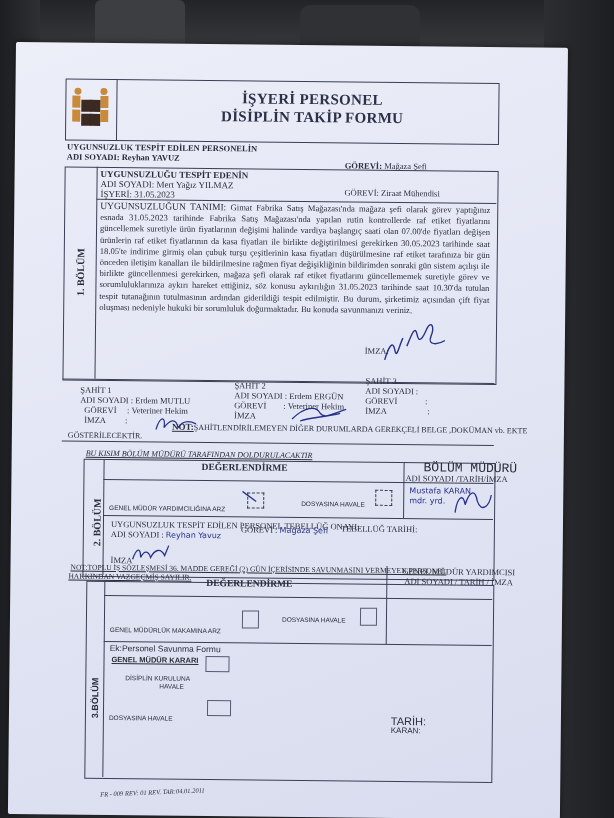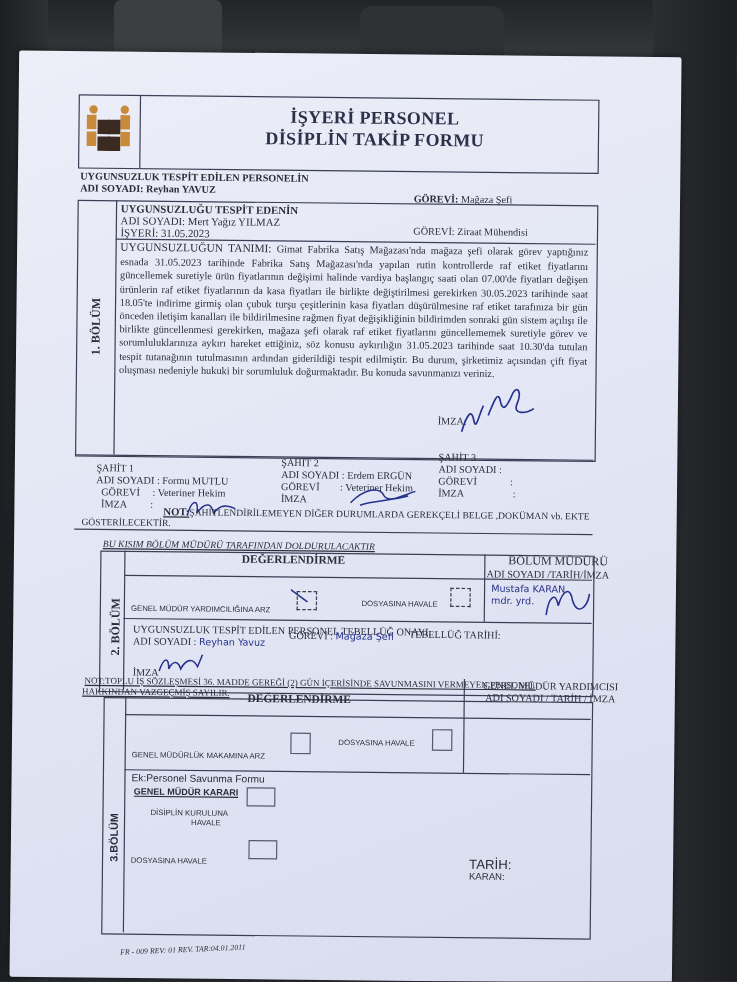--- a/index.html
+++ b/index.html
@@ -95,21 +95,21 @@
   </div>
 
   <div class="t" style="left:352px;top:300px;">İMZA:</div>
   <svg class="sig" style="left:368px;top:270px;" width="70" height="50">
     <path d="M4 44 C8 30 12 24 14 34 C16 44 18 30 22 22 M26 30 C30 20 34 8 36 18 C38 28 42 22 46 12 C50 4 54 10 50 20 C46 30 58 28 64 24" stroke="#27328c" stroke-width="1.4" fill="none"></path>
   </svg>
 
   <div class="hline" style="left:50px;top:336px;width:432px;"></div>
   <div class="t" style="left:68px;top:342px;">
     <div>ŞAHİT 1</div>
-    <div><span>ADI SOYADI</span> : <span>Formu MUTLU</span></div>
+    <div><span>ADI SOYADI</span> : <span>Erdem MUTLU</span></div>
     <div>&nbsp;&nbsp;<span>GÖREVİ</span>&nbsp;&nbsp;&nbsp;&nbsp; : <span>Veteriner Hekim</span></div>
     <div>&nbsp;&nbsp;<span>İMZA</span>&nbsp;&nbsp;&nbsp;&nbsp;&nbsp;&nbsp;&nbsp;&nbsp; :</div>
   </div>
   <svg class="sig" style="left:140px;top:368px;" width="50" height="22">
     <path d="M4 18 C8 4 14 4 12 16 C18 8 24 6 26 16 C30 10 36 8 44 12" stroke="#27328c" stroke-width="1.2" fill="none"></path>
   </svg>
 
   <div class="t" style="left:222px;top:336px;">
     <div>ŞAHİT 2</div>
     <div><span>ADI SOYADI</span> : <span>Erdem ERGÜN</span></div>
@@ -121,32 +121,32 @@
   </svg>
 
   <div class="t" style="left:353px;top:330px;">
     <div>ŞAHİT 3</div>
     <div><span>ADI SOYADI</span> :</div>
     <div><span>GÖREVİ</span>&nbsp;&nbsp;&nbsp;&nbsp;&nbsp;&nbsp;&nbsp;&nbsp;&nbsp;&nbsp;&nbsp;&nbsp; :</div>
     <div><span>İMZA</span>&nbsp;&nbsp;&nbsp;&nbsp;&nbsp;&nbsp;&nbsp;&nbsp;&nbsp;&nbsp;&nbsp;&nbsp;&nbsp;&nbsp;&nbsp;&nbsp;&nbsp;&nbsp; :</div>
   </div>
 
   <div class="t" style="left:124px;top:378px;font-size:8px;">
-    <span class="b" style="text-decoration:underline;font-size:9px;">NOT:</span><span>ŞAHİTLENDİRİLEMEYEN DİĞER DURUMLARDA GEREKÇELİ BELGE ,DOKÜMAN vb. EKTE</span>
+    <span class="b" style="text-decoration:underline;font-size:9px;margin-left:36px;">NOT:</span><span>ŞAHİTLENDİRİLEMEYEN DİĞER DURUMLARDA GEREKÇELİ BELGE ,DOKÜMAN vb. EKTE</span>
   </div>
   <div class="t" style="left:56px;top:388px;font-size:8px;">GÖSTERİLECEKTİR.</div>
   <div class="hline" style="left:50px;top:398px;width:432px;"></div>
 
   <div class="t" style="left:74px;top:406px;font-style:italic;font-size:8px;text-decoration:underline;">BU KISIM BÖLÜM MÜDÜRÜ  TARAFINDAN DOLDURULACAKTIR</div>
   <div class="frame" style="left:72px;top:416px;width:410px;height:116px;"></div>
   <div class="vline" style="left:92px;top:416px;height:116px;"></div>
   <div class="vlabel" style="left:56px;top:474px;width:60px;text-align:center;">2. BÖLÜM</div>
   <div class="t b" style="left:190px;top:418px;font-size:9.5px;">DEĞERLENDİRME</div>
   <div class="vline" style="left:392px;top:416px;height:56px;"></div>
-  <div class="t" style="left:412px;top:417px;font-size:10px;">BÖLÜM MÜDÜRÜ</div>
+  <div class="t" style="left:412px;top:417px;font-size:13px;font-family:Liberation Mono, monospace;">BÖLÜM MÜDÜRÜ</div>
   <div class="t" style="left:394px;top:427px;font-size:8.5px;">ADI SOYADI /TARİH/İMZA</div>
   <div class="hline" style="left:92px;top:436px;width:390px;"></div>
 
   <div class="t sans" style="left:98px;top:460px;font-size:6.5px;">GENEL MÜDÜR YARDIMCILIĞINA ARZ</div>
   <div class="dbox" style="left:236px;top:448px;">
     <svg width="20" height="16" style="position:absolute;left:-6px;top:-4px;">
         <path d="M0 2 L14 12" stroke="#27328c" stroke-width="1.3"></path>
       </svg>
   </div>
   <div class="t sans" style="left:290px;top:454px;font-size:6.5px;">DOSYASINA HAVALE</div>

